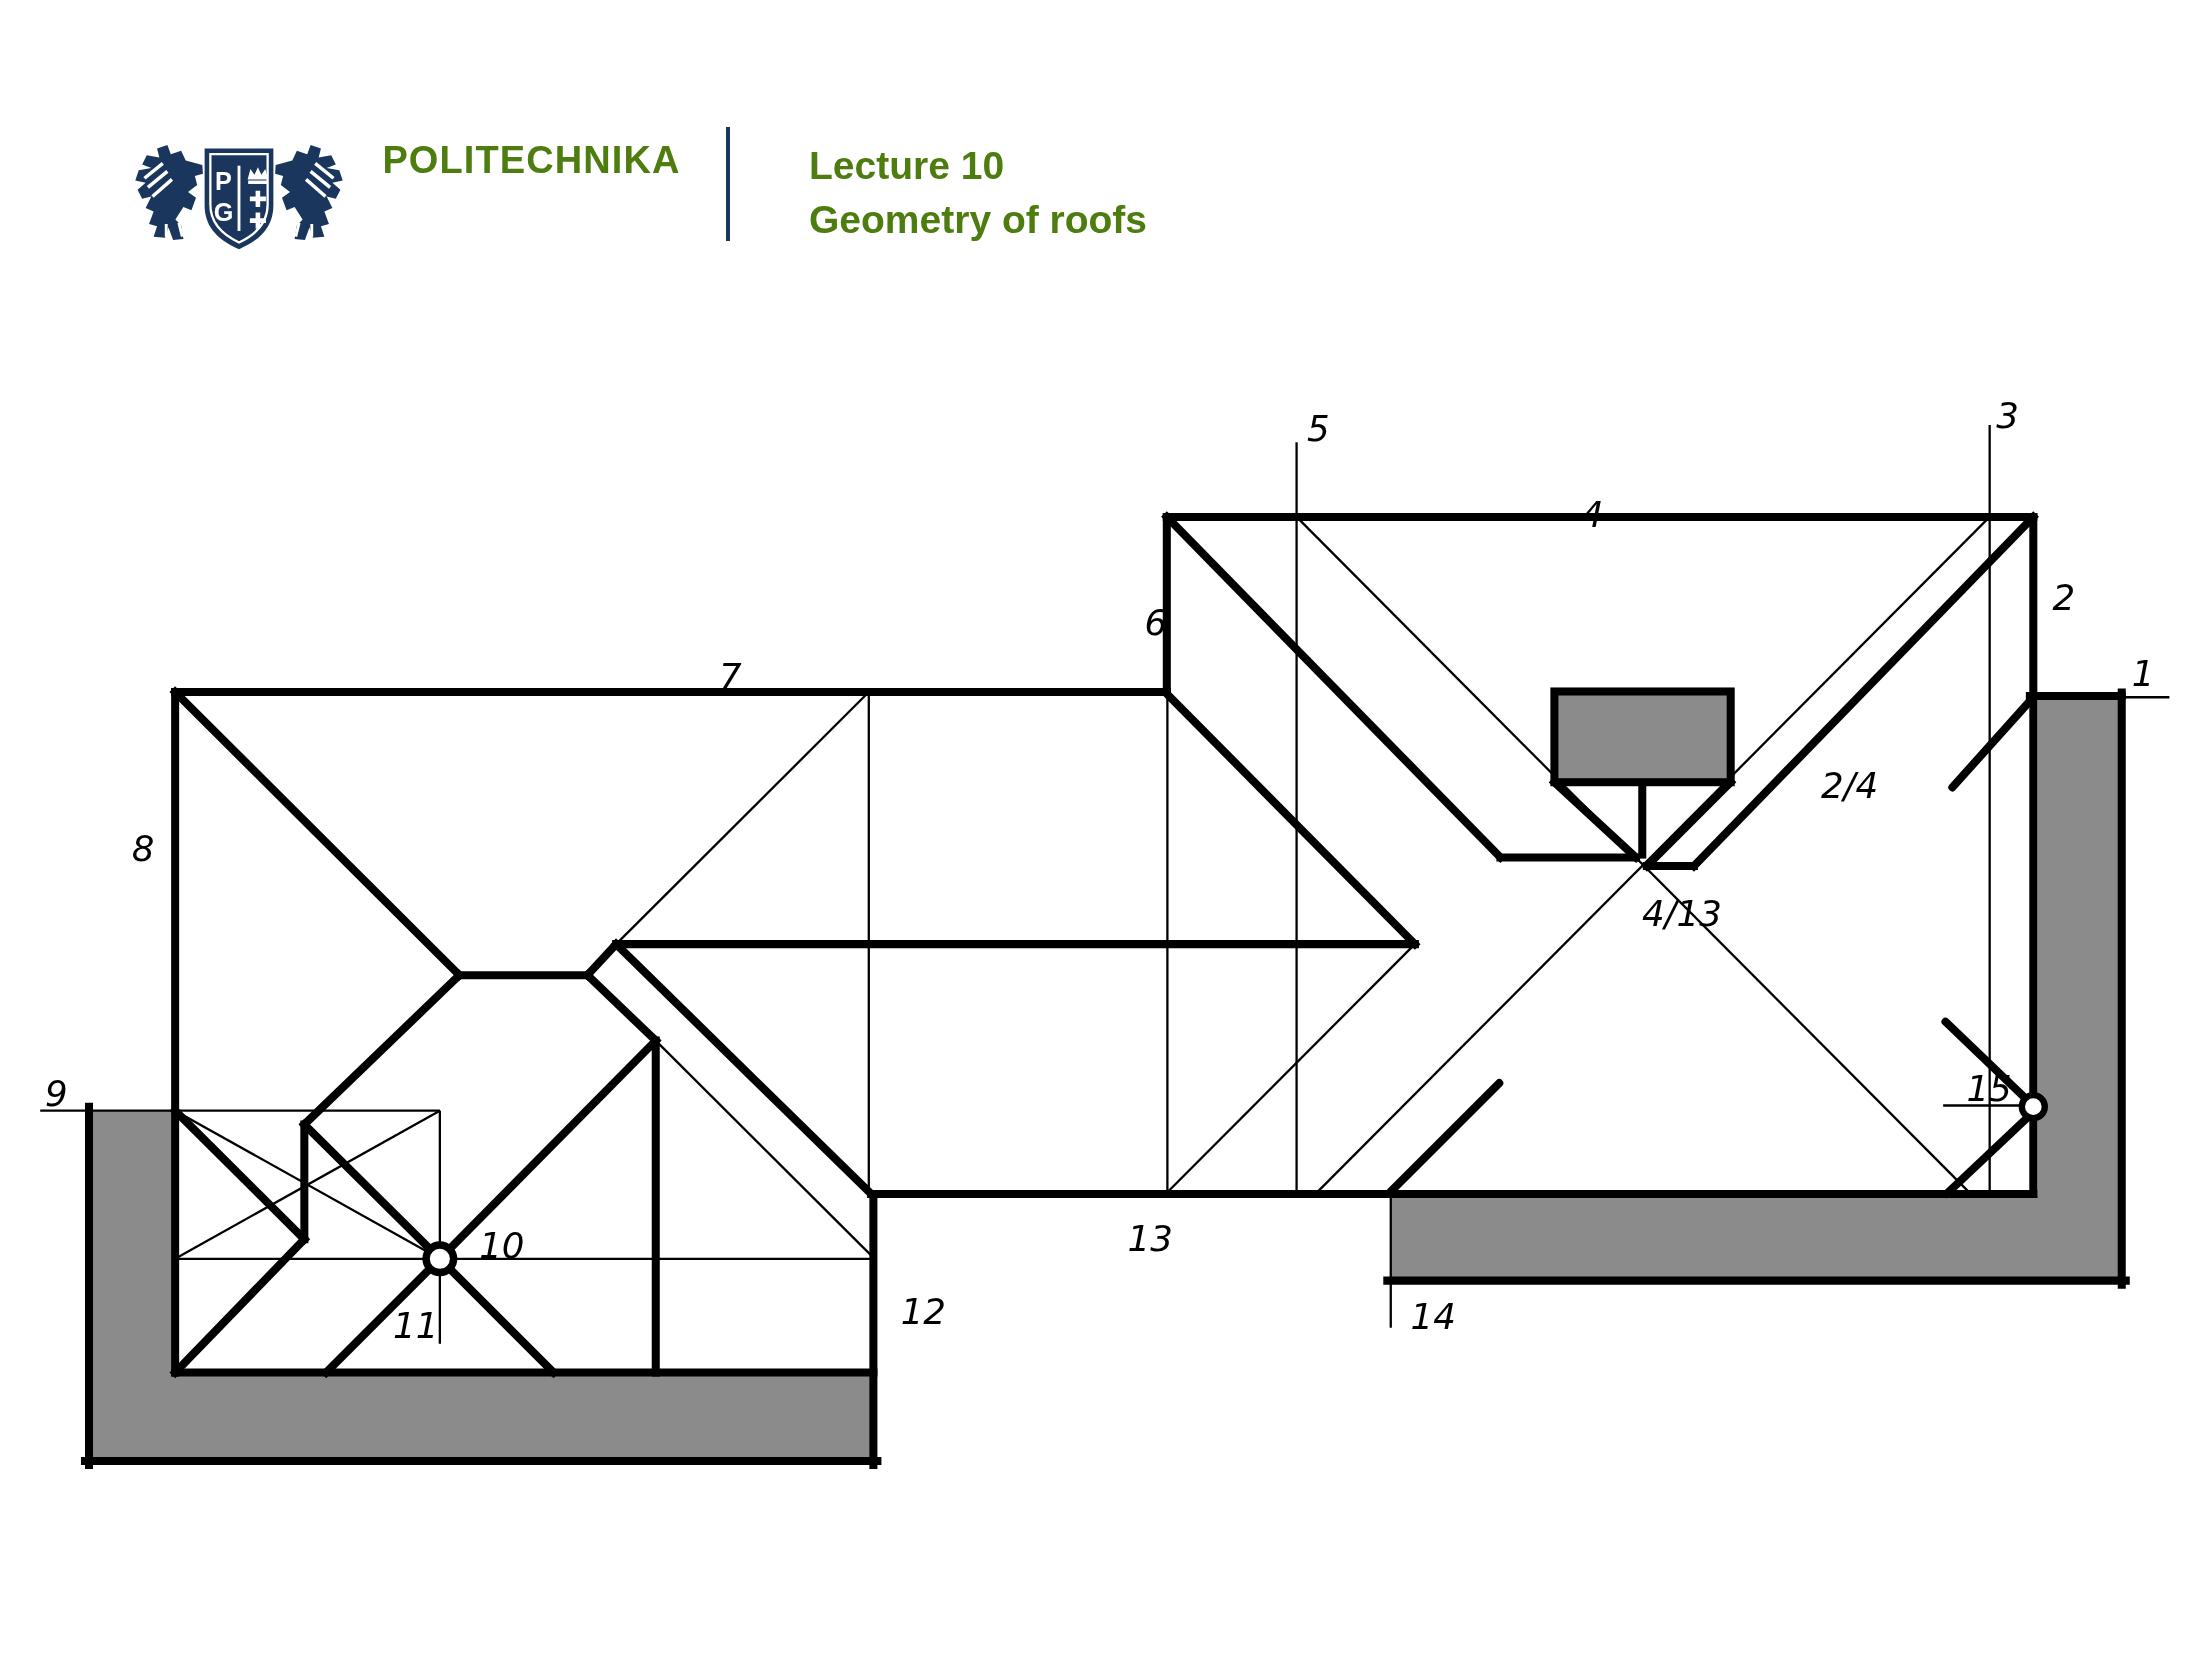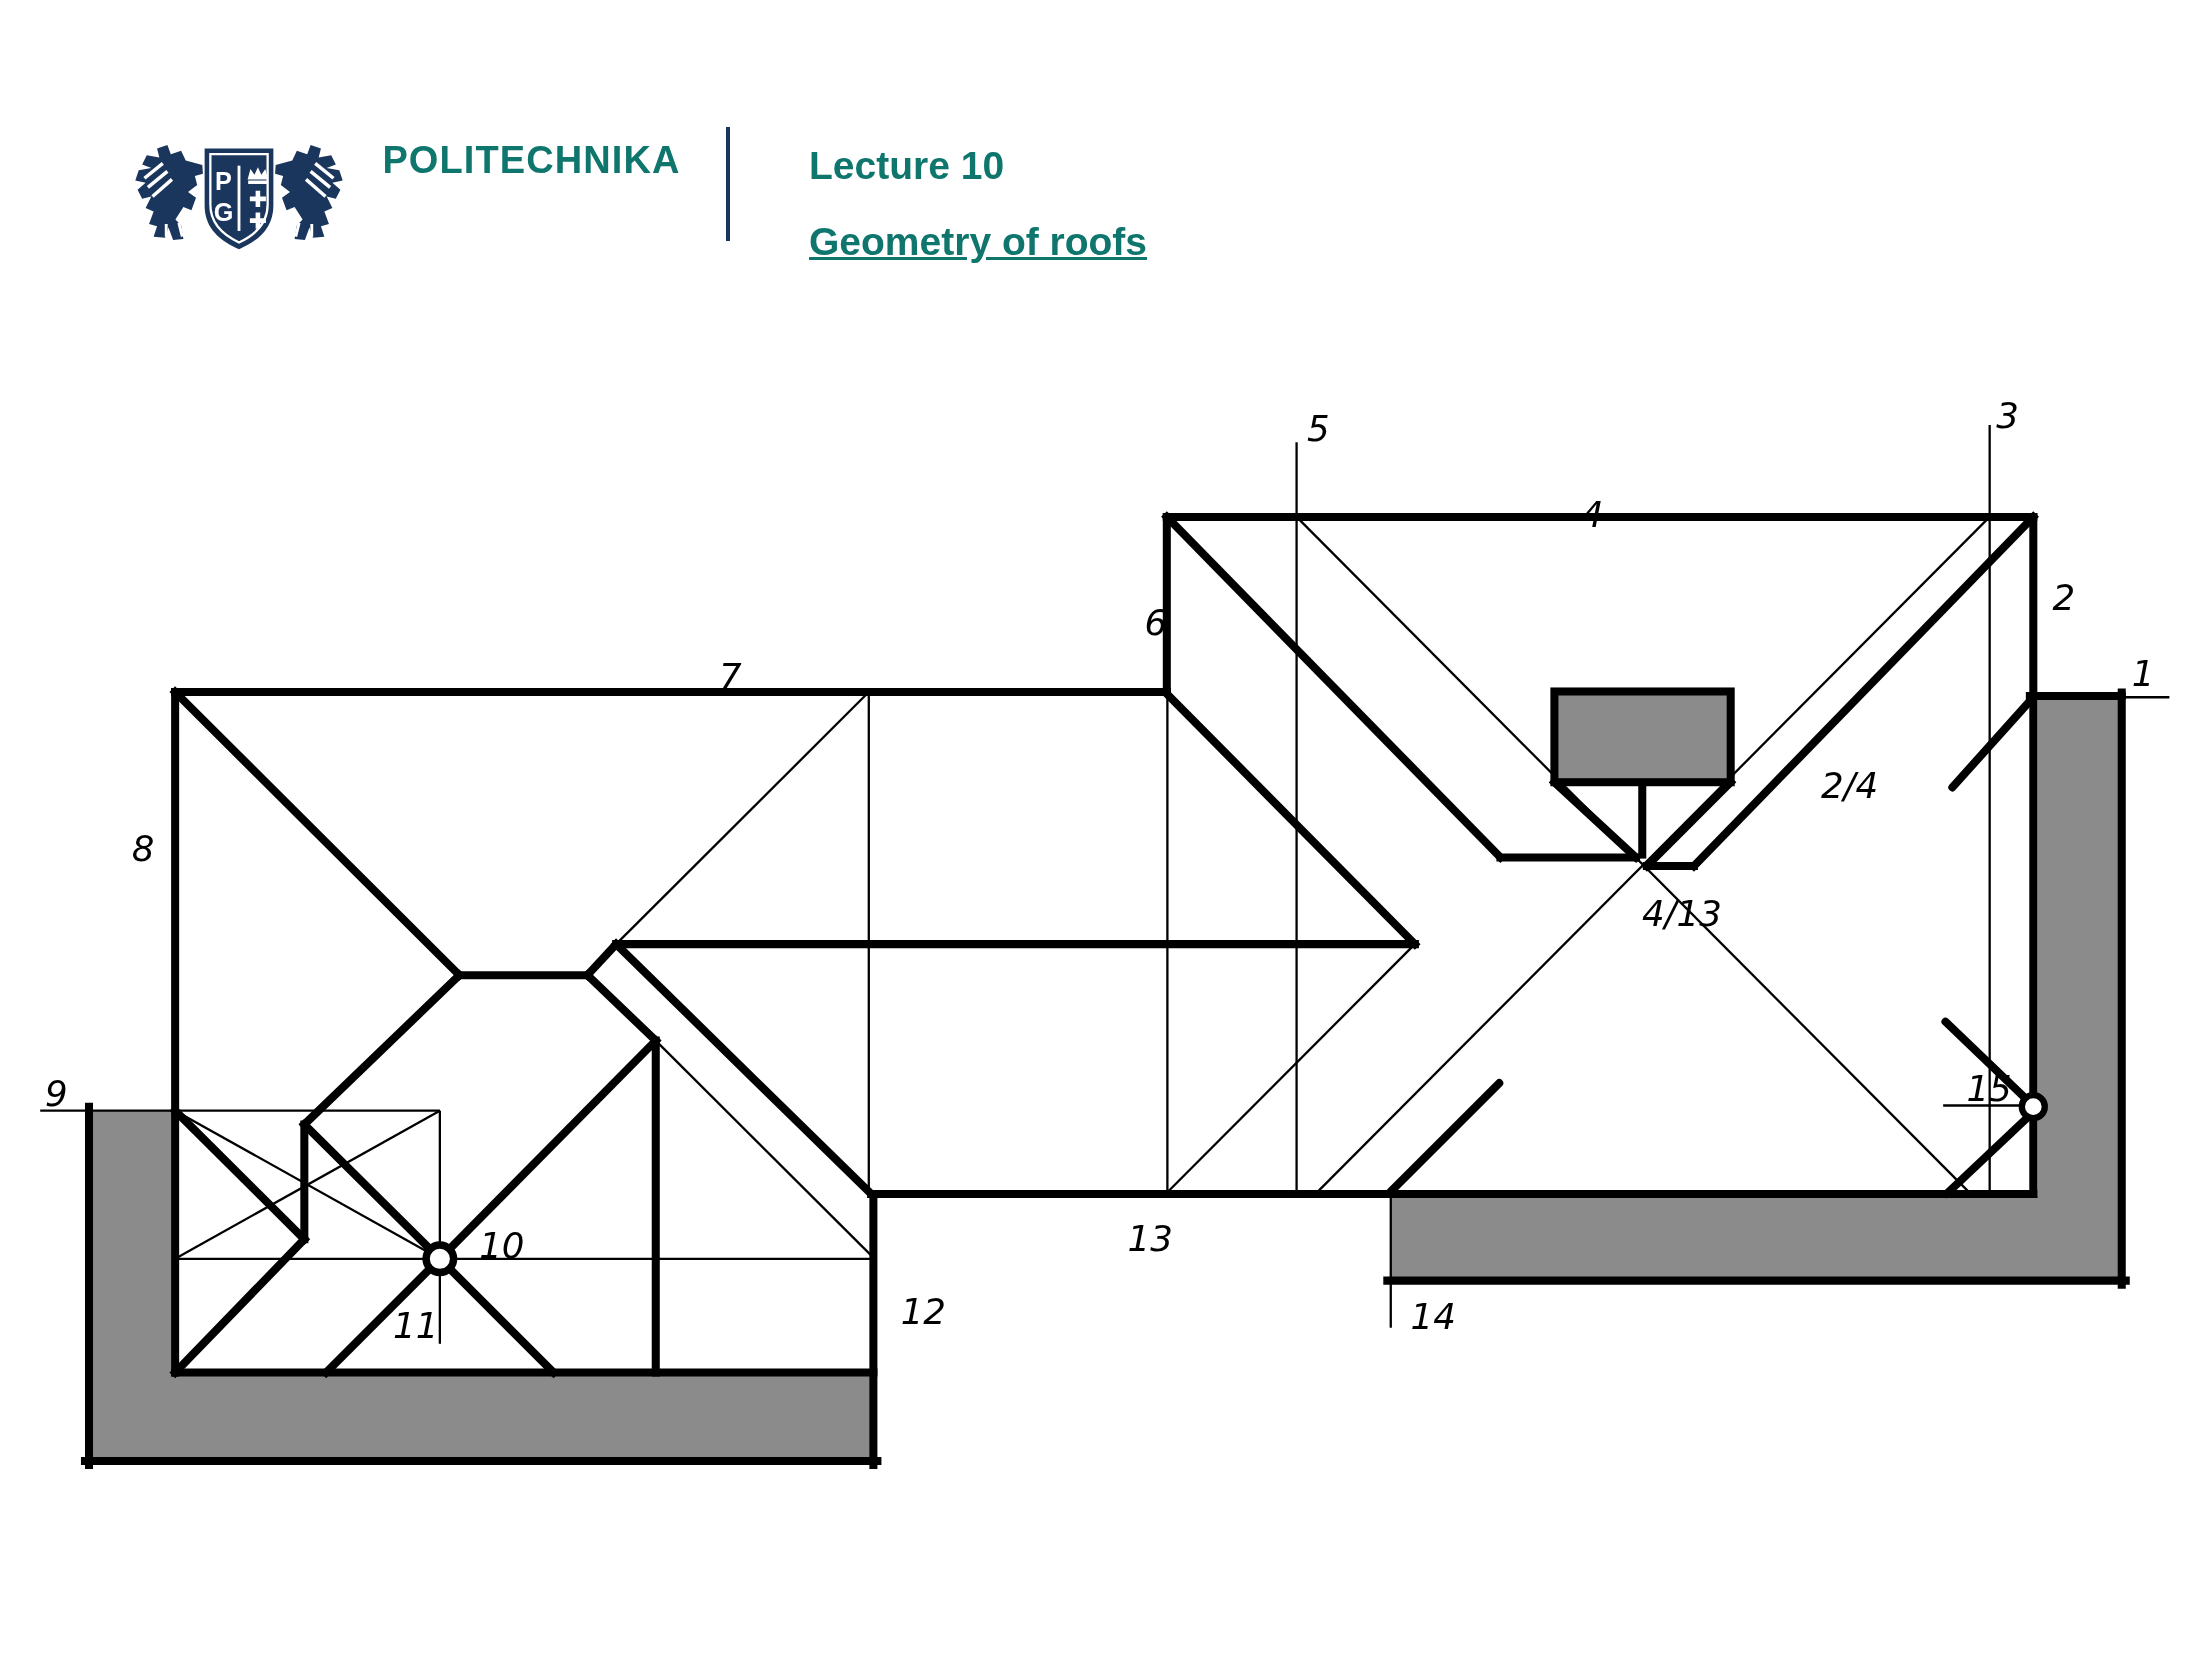--- a/index.html
+++ b/index.html
@@ -1,22 +1,22 @@
 <!DOCTYPE html>
 <html style="font-size:9.2px"><head>
 <meta charset="utf-8">
 <style>
   html,body{margin:0;padding:0;background:#ffffff;}
   .page{position:relative;width:2205px;height:1654px;background:#fff;overflow:hidden;
         font-family:"Liberation Sans",sans-serif;}
-  .hdr-text{position:absolute;color:#0f766e;font-weight:bold;}
+  .hdr-text{position:absolute;color:#4d7c0f;font-weight:bold;}
   #univ-block{left:368px;top:136px;width:327px;text-align:center;font-size:38px;line-height:49px;letter-spacing:1.1px;}
   #divider{position:absolute;left:726px;top:127px;width:4px;height:114px;background:#1B365D;}
   #lecture-block{left:809px;top:146px;font-size:39px;line-height:39px;text-align:left;}
-  #lecture-sub{margin-top:37px;text-decoration:underline;}
+  #lecture-sub{margin-top:15px;}
   #logo-svg{position:absolute;left:133px;top:138px;}
   #drawing-svg{position:absolute;left:0;top:0;}
 </style>
 </head>
 <body>
 
 <div class="page">
 
   <svg id="logo-svg" width="212" height="112" viewBox="0 0 370 195" xmlns="http://www.w3.org/2000/svg">
     <g>

